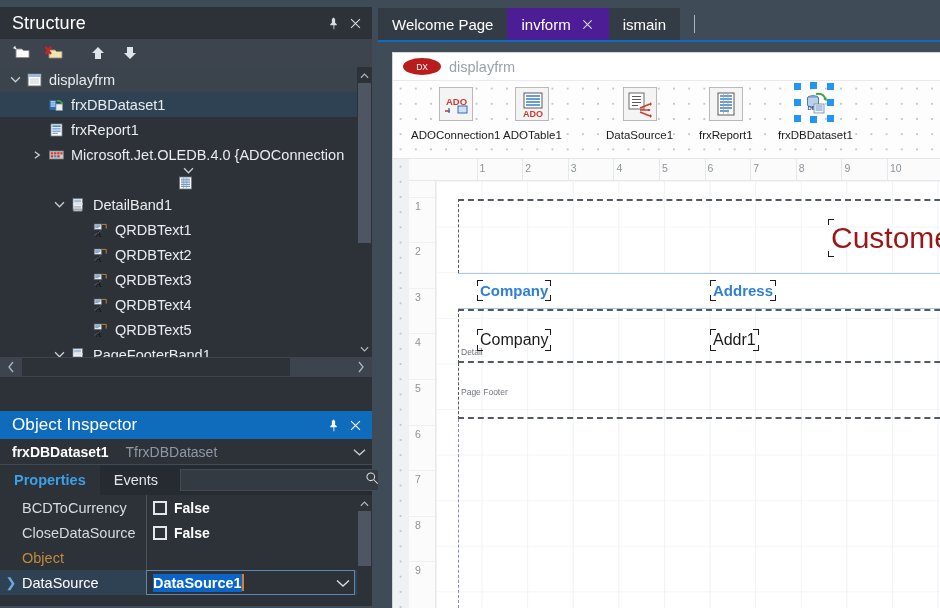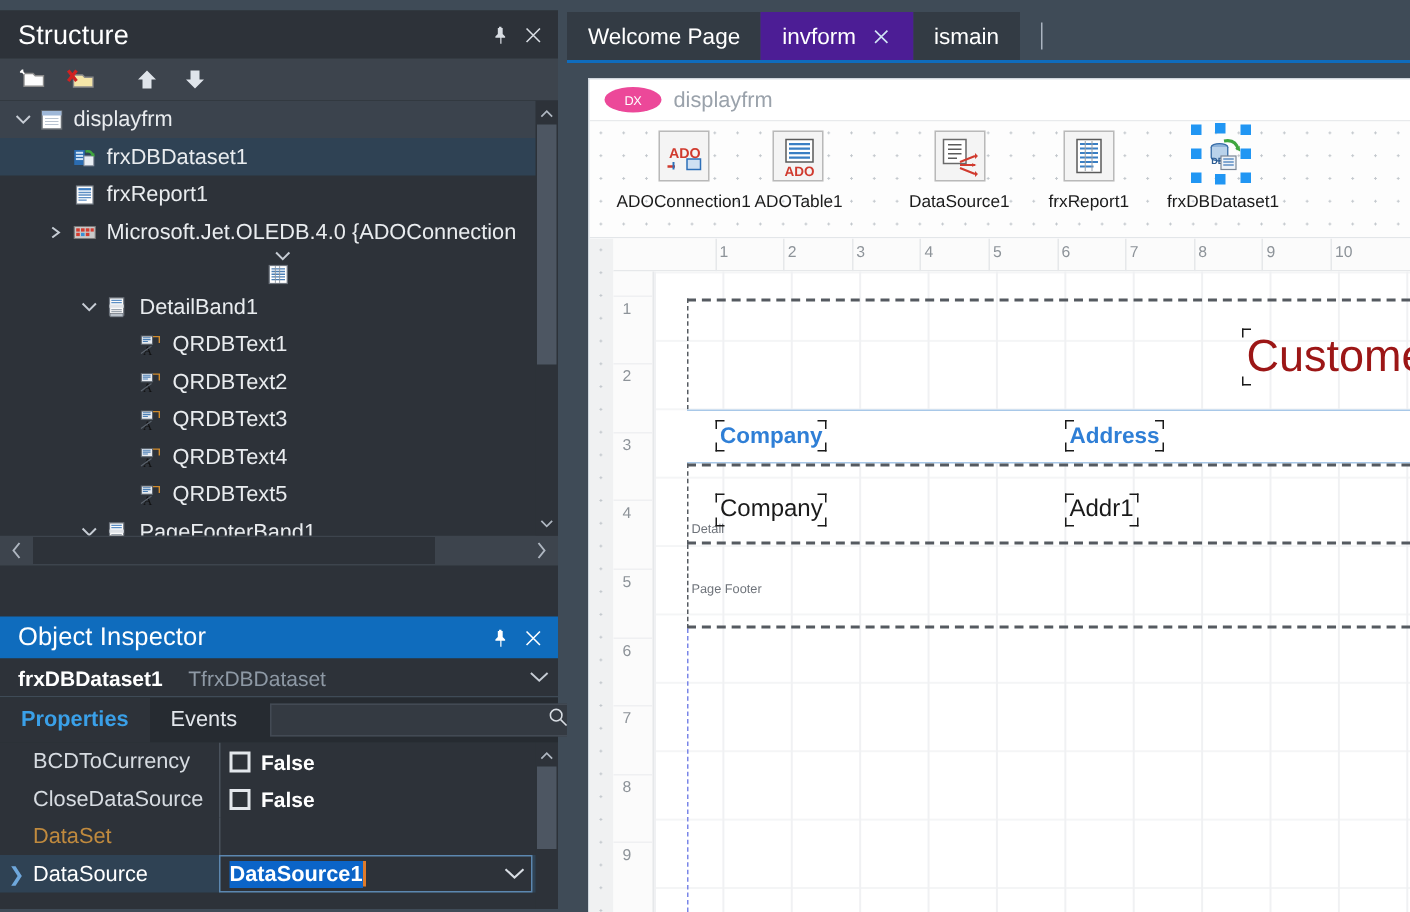--- a/index.html
+++ b/index.html
@@ -296,21 +296,21 @@
   }
   #form-caption {
     height: 28px;
     background: #ffffff;
     display: flex; align-items: center;
     padding-left: 10px;
     border-bottom: 1px solid #e8eaec;
   }
   #form-caption .dx-badge {
     width: 38px; height: 17px; border-radius: 50%;
-    background: #ec4899; color: #ffffff;
+    background: #b91c1c; color: #ffffff;
     font-size: 8.5px; font-weight: normal;
     display: flex; align-items: center; justify-content: center;
     margin-right: 8px;
     letter-spacing: -0.2px;
   }
   #form-caption .cap-text { color: #9aa2ab; font-size: 14.5px; }
 
   
   #comp-strip {
     position: relative;
@@ -753,21 +753,21 @@
           <div class="prop-row">
             <span class="exp"></span>
             <span class="pname">CloseDataSource</span>
             <span class="pval">
               <span class="cb"></span>
               <span class="boolv">False</span>
             </span>
           </div>
           <div class="prop-row">
             <span class="exp"></span>
-            <span class="pname readonly">DataSet</span>
+            <span class="pname readonly">Object</span>
             <span class="pval">
               <span></span>
             </span>
           </div>
           <div class="prop-row selected">
             <span class="exp">❯</span>
             <span class="pname">DataSource</span>
             <span class="pval"></span>
             <div class="editor">
               <span class="sel-text">DataSource1</span>

